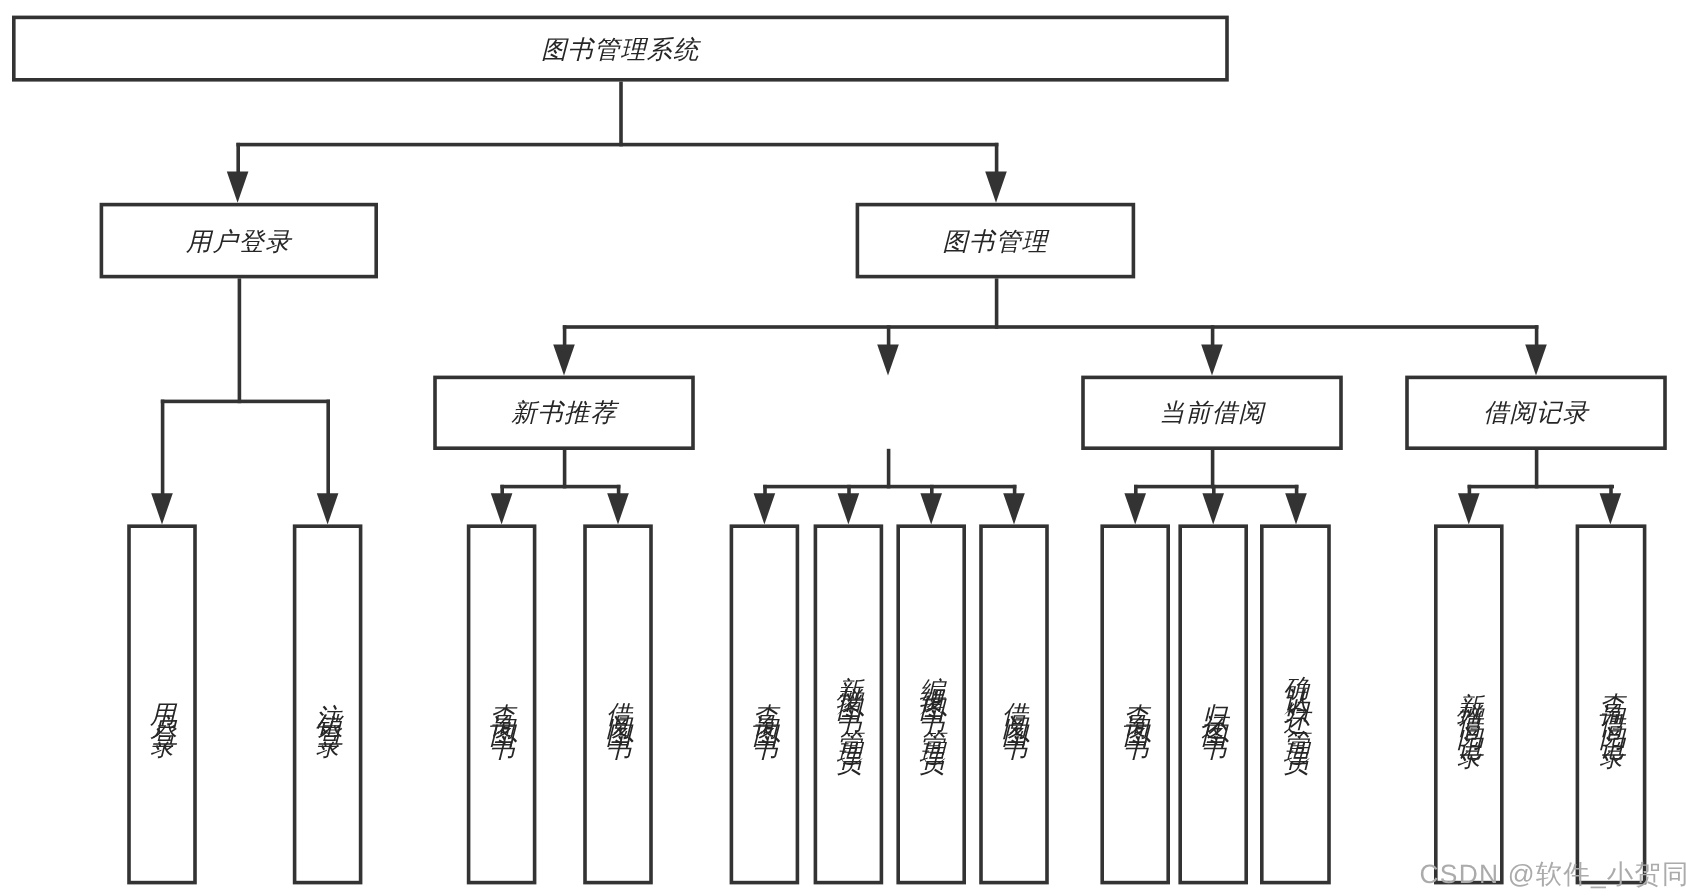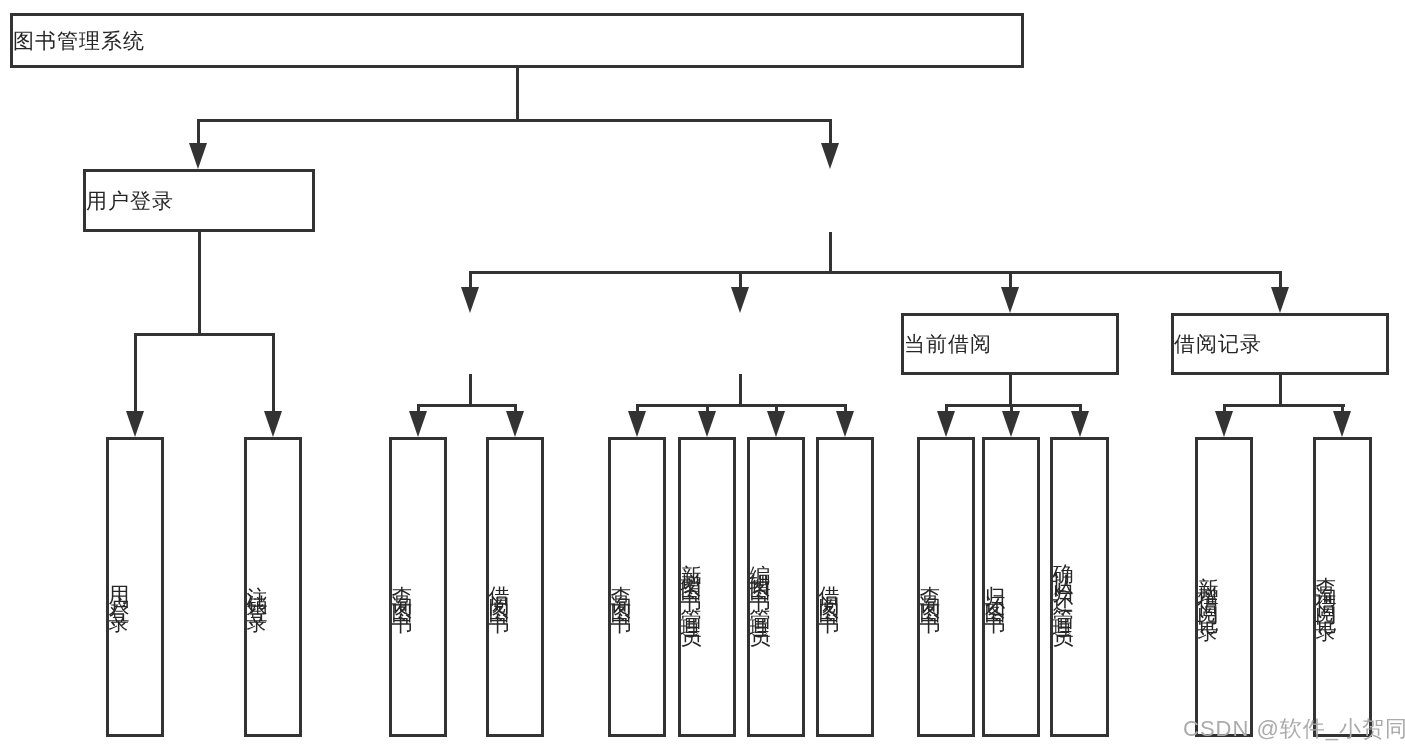--- a/index.html
+++ b/index.html
@@ -20,20 +20,22 @@
     background: var(--background);
     overflow: hidden;
   }
   .node {
     position: absolute;
     box-sizing: border-box;
     border: 3px solid var(--line);
     background: var(--background);
     display: flex;
     align-items: center;
+    justify-content: center;
+    font-style: italic;
   }
   .node .lbl {
     font-size: 21px;
     color: var(--text);
     letter-spacing: 1px;
     white-space: nowrap;
   }
   .vnode .lbl {
     writing-mode: vertical-rl;
     text-orientation: mixed;
@@ -72,39 +74,45 @@
   <div class="vline" style="left:515.5px; top:68px; height:54px;"></div>
   <div class="hline" style="left:196.5px; top:119px; width:635px;"></div>
   <div class="vline" style="left:196.5px; top:119px; height:28px;"></div>
   <div class="arrow" style="left:189px; top:143px;"></div>
   <div class="vline" style="left:828.5px; top:119px; height:28px;"></div>
   <div class="arrow" style="left:821px; top:143px;"></div>
 
   <div class="node" style="left:83px; top:169px; width:232px; height:63px;">
     <span class="lbl">用户登录</span>
   </div>
+  <div class="node" style="left:713px; top:169px; width:233px; height:63px;">
+    <span class="lbl">图书管理</span>
+  </div>
 
   <div class="vline" style="left:197.5px; top:232px; height:104px;"></div>
   <div class="hline" style="left:133.5px; top:333px; width:141px;"></div>
   <div class="vline" style="left:133.5px; top:333px; height:82px;"></div>
   <div class="arrow" style="left:126px; top:411px;"></div>
   <div class="vline" style="left:271.5px; top:333px; height:82px;"></div>
   <div class="arrow" style="left:264px; top:411px;"></div>
 
   <div class="vline" style="left:828.5px; top:232px; height:42px;"></div>
   <div class="hline" style="left:468.5px; top:271px; width:813px;"></div>
   <div class="vline" style="left:468.5px; top:271px; height:18px;"></div>
   <div class="arrow" style="left:461px; top:287px;"></div>
   <div class="vline" style="left:738.5px; top:271px; height:18px;"></div>
   <div class="arrow" style="left:731px; top:287px;"></div>
   <div class="vline" style="left:1008.5px; top:271px; height:18px;"></div>
   <div class="arrow" style="left:1001px; top:287px;"></div>
   <div class="vline" style="left:1278.5px; top:271px; height:18px;"></div>
   <div class="arrow" style="left:1271px; top:287px;"></div>
 
+  <div class="node" style="left:361px; top:313px; width:218px; height:62px;">
+    <span class="lbl">新书推荐</span>
+  </div>
   <div class="node" style="left:1171px; top:313px; width:218px; height:62px;">
     <span class="lbl">借阅记录</span>
   </div>
   <div class="node" style="left:901px; top:313px; width:218px; height:62px;">
     <span class="lbl">当前借阅</span>
   </div>
 
   <div class="vline" style="left:468.5px; top:374px; height:33px;"></div>
   <div class="hline" style="left:416.5px; top:404px; width:100px;"></div>
   <div class="vline" style="left:416.5px; top:404px; height:11px;"></div>

